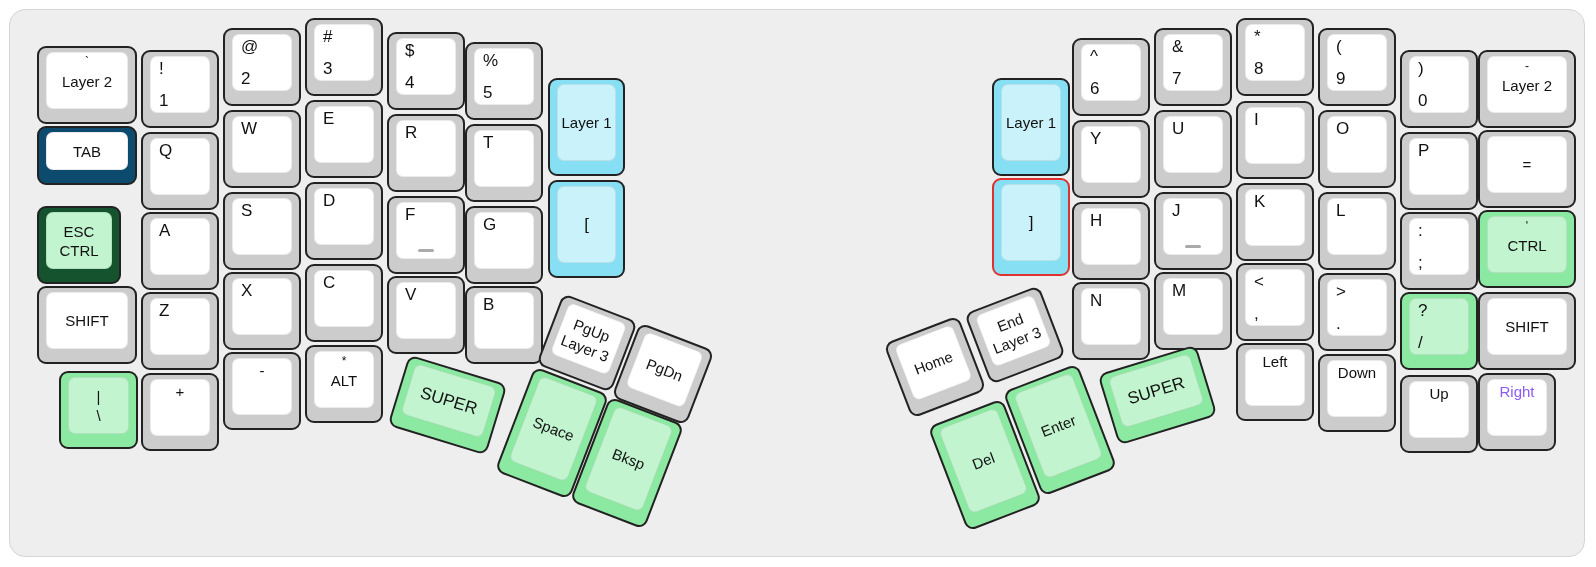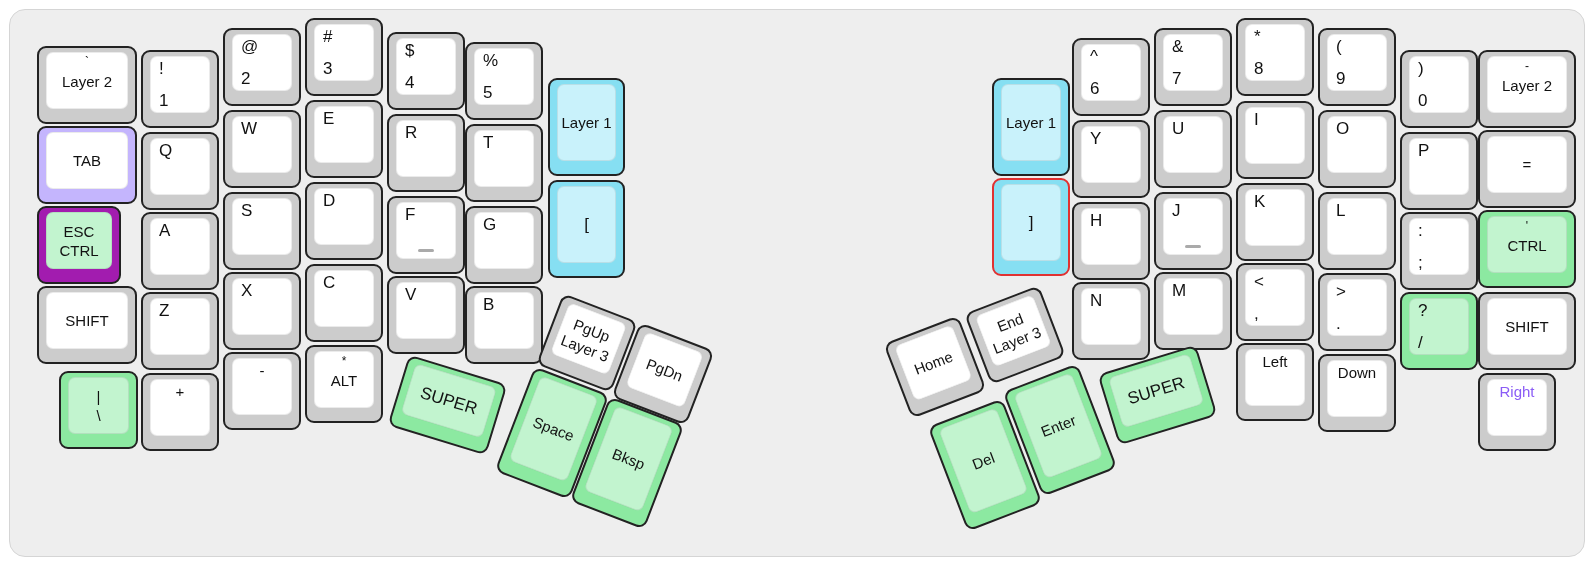--- a/index.html
+++ b/index.html
@@ -31,28 +31,28 @@
   <div class="board"></div>
   <div class="keys-layer" id="keys-layer">
       <div class="key" style="left: 37px; top: 46px; width: 100px; height: 78px; background: rgb(204, 204, 204); border-color: rgb(34, 34, 34);">
         <div class="face" style="background: rgb(255, 255, 255);">
           <div class="legend align-tc small-first" style="color: rgb(17, 17, 17);">
             <span>`</span>
             <span>Layer 2</span>
           </div>
         </div>
       </div>
-      <div class="key" style="left: 37px; top: 126px; width: 100px; height: 78px; background: #c4b5fd; border-color: rgb(34, 34, 34);">
+      <div class="key" style="left: 37px; top: 126px; width: 100px; height: 59px; background: #0c4a6e; border-color: rgb(34, 34, 34);">
         <div class="face" style="background: rgb(255, 255, 255);">
           <div class="legend align-c" style="color: rgb(17, 17, 17);">
             <span>TAB</span>
           </div>
         </div>
       </div>
-      <div class="key" style="left: 37px; top: 206px; width: 84px; height: 78px; background: #a21caf; border-color: rgb(34, 34, 34);">
+      <div class="key" style="left: 37px; top: 206px; width: 84px; height: 78px; background: #14532d; border-color: rgb(34, 34, 34);">
         <div class="face" style="background: rgb(194, 244, 207);">
           <div class="legend align-c" style="color: rgb(17, 17, 17);">
             <span>ESC</span>
             <span>CTRL</span>
           </div>
         </div>
       </div>
       <div class="key" style="left: 37px; top: 286px; width: 100px; height: 78px; background: rgb(204, 204, 204); border-color: rgb(34, 34, 34);">
         <div class="face" style="background: rgb(255, 255, 255);">
           <div class="legend align-c" style="color: rgb(17, 17, 17);">
@@ -457,20 +457,27 @@
         </div>
       </div>
       <div class="key" style="left: 1400px; top: 292px; width: 78px; height: 78px; background: rgb(140, 233, 161); border-color: rgb(34, 34, 34);">
         <div class="face" style="background: rgb(194, 244, 207);">
           <div class="legend align-tl" style="color: rgb(17, 17, 17);">
             <span>?</span>
             <span>/</span>
           </div>
         </div>
       </div>
+      <div class="key" style="left: 1400px; top: 375px; width: 78px; height: 78px; background: rgb(204, 204, 204); border-color: rgb(34, 34, 34);">
+        <div class="face" style="background: rgb(255, 255, 255);">
+          <div class="legend align-tc" style="color: rgb(17, 17, 17);">
+            <span>Up</span>
+          </div>
+        </div>
+      </div>
       <div class="key" style="left: 1478px; top: 50px; width: 98px; height: 78px; background: rgb(204, 204, 204); border-color: rgb(34, 34, 34);">
         <div class="face" style="background: rgb(255, 255, 255);">
           <div class="legend align-tc small-first" style="color: rgb(17, 17, 17);">
             <span>-</span>
             <span>Layer 2</span>
           </div>
         </div>
       </div>
       <div class="key" style="left: 1478px; top: 130px; width: 98px; height: 78px; background: rgb(204, 204, 204); border-color: rgb(34, 34, 34);">
         <div class="face" style="background: rgb(255, 255, 255);">

